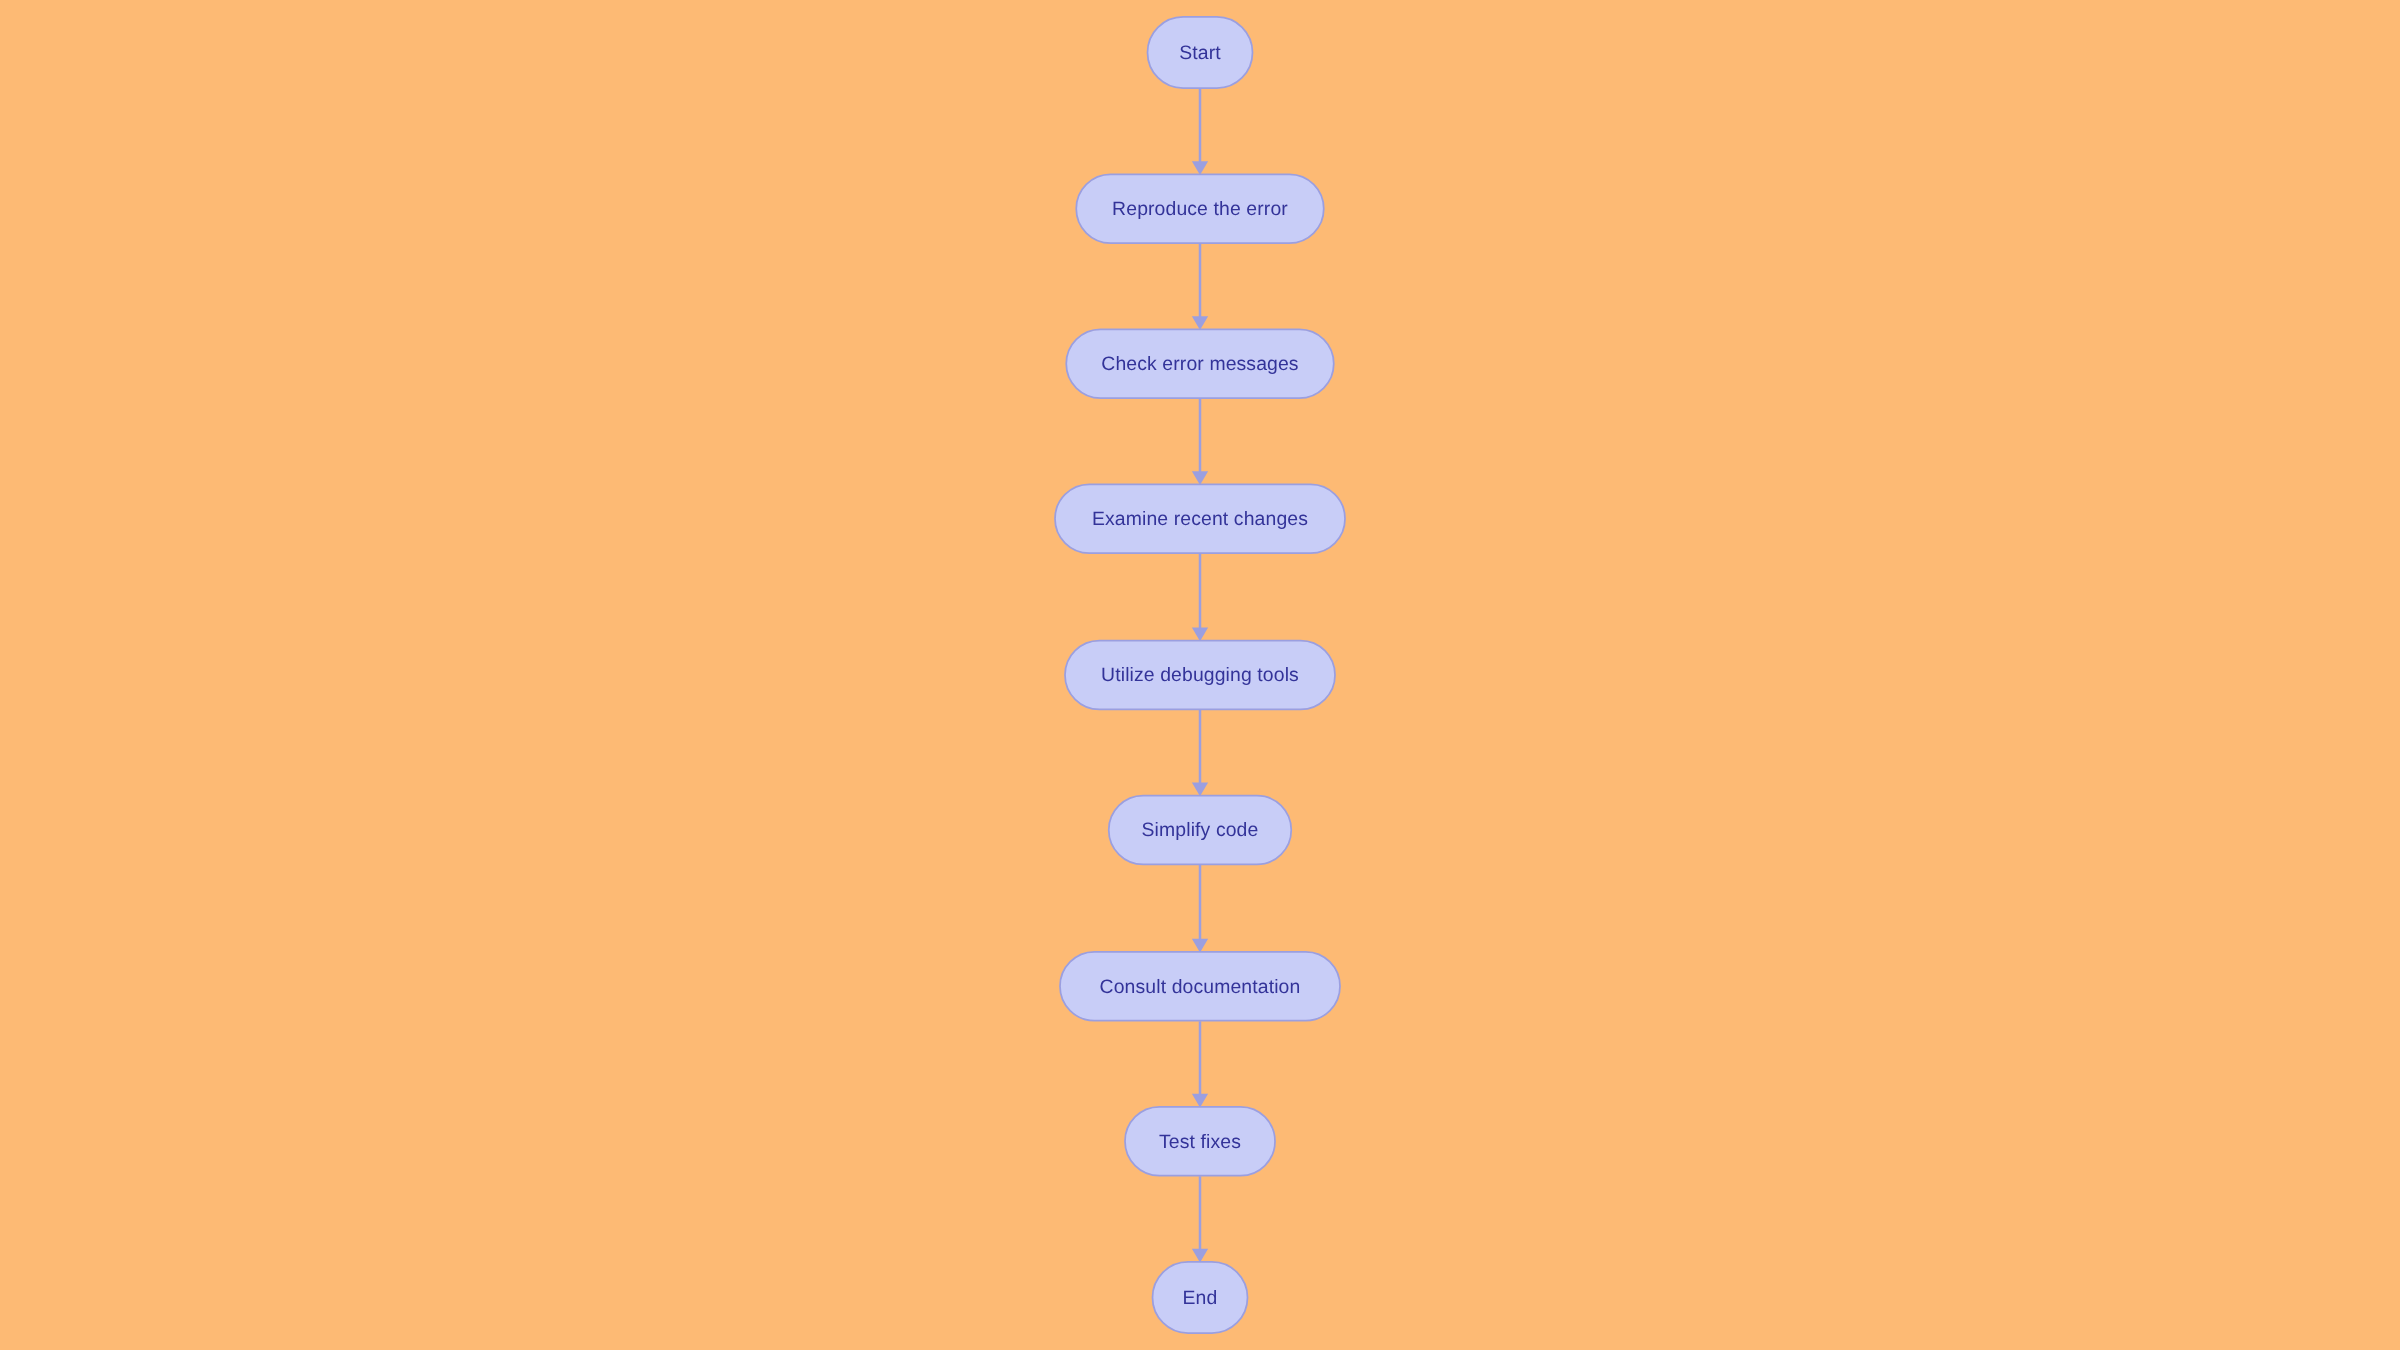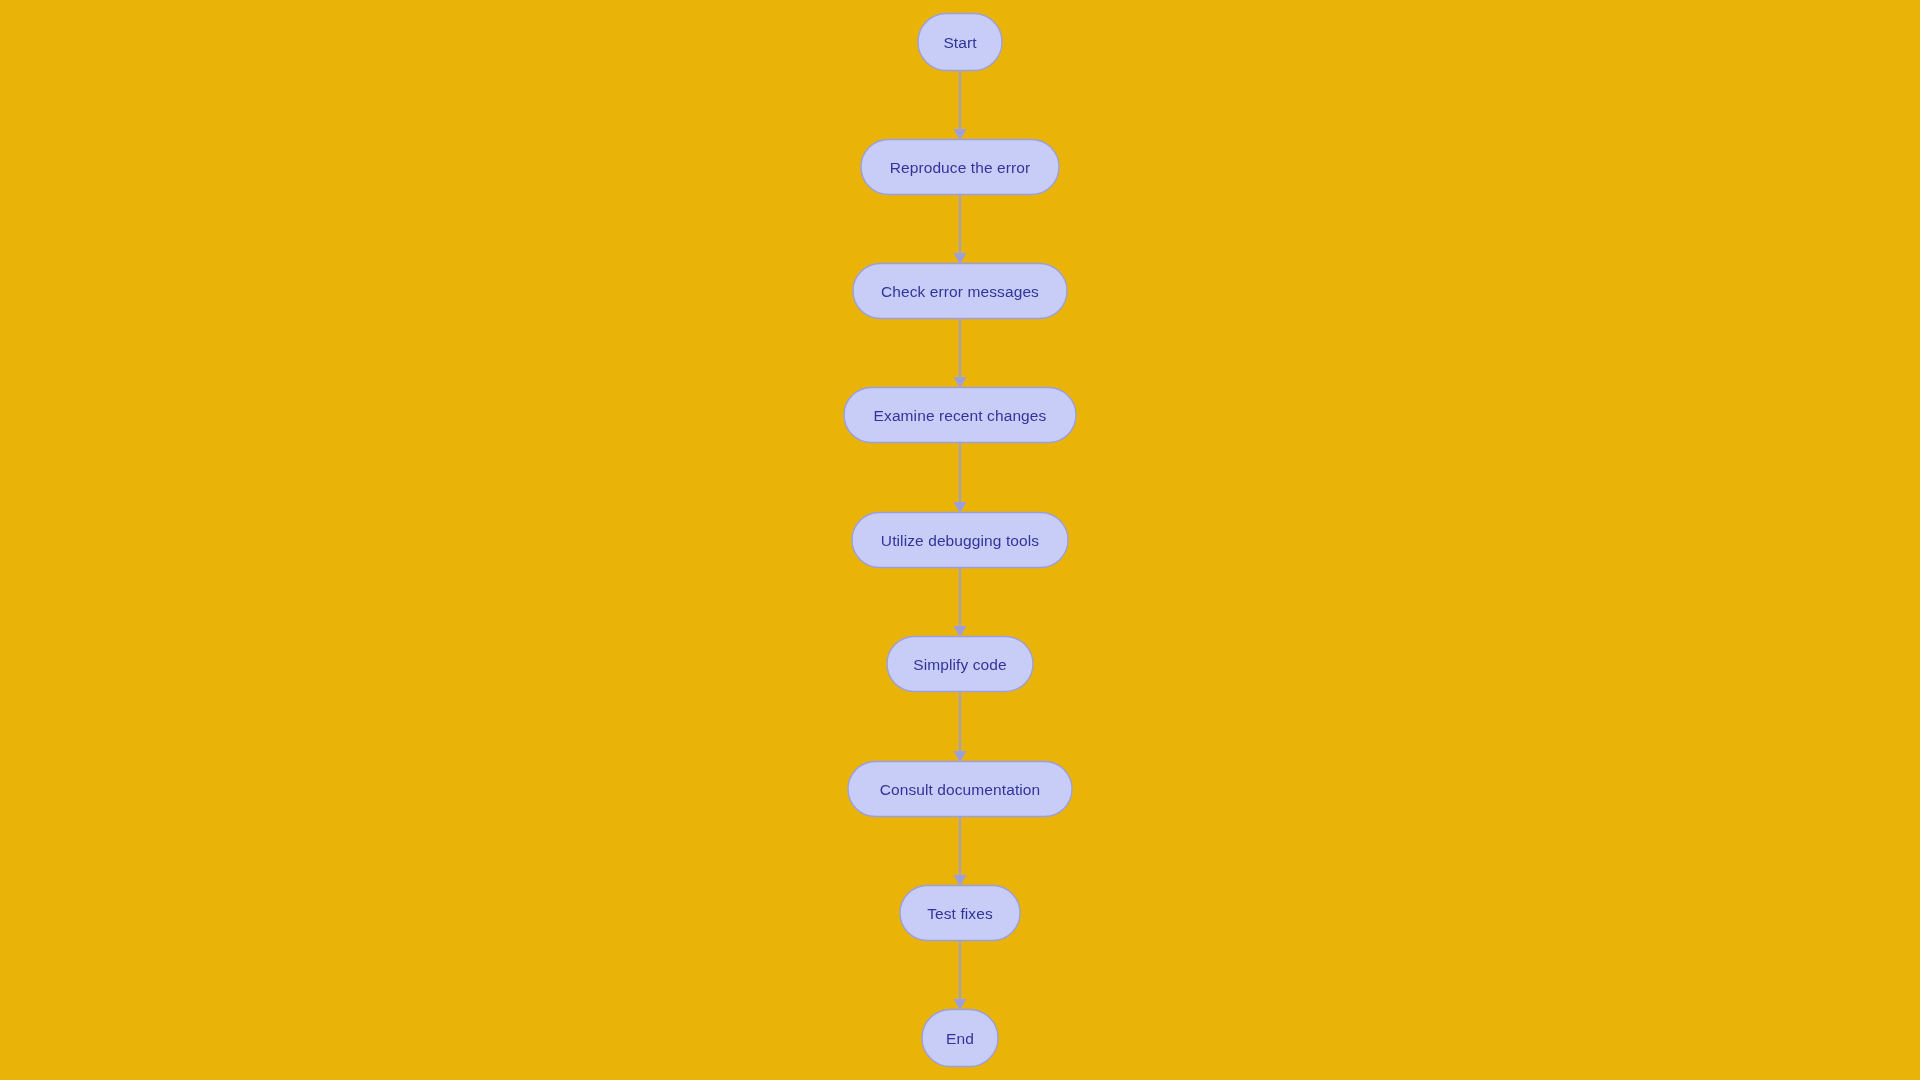--- a/index.html
+++ b/index.html
@@ -11,21 +11,21 @@
     background: #ffffff;
     overflow: hidden;
   }
   body {
     font-family: "Liberation Sans", "DejaVu Sans", sans-serif;
   }
   #flow-root {
     position: relative;
     width: 1920px;
     height: 1080px;
-    background: #eab308;
+    background: #fdba74;
   }
   #flow-svg {
     position: absolute;
     top: 0;
     left: 0;
     width: 1920px;
     height: 1080px;
     display: block;
   }
   .node-shape {

